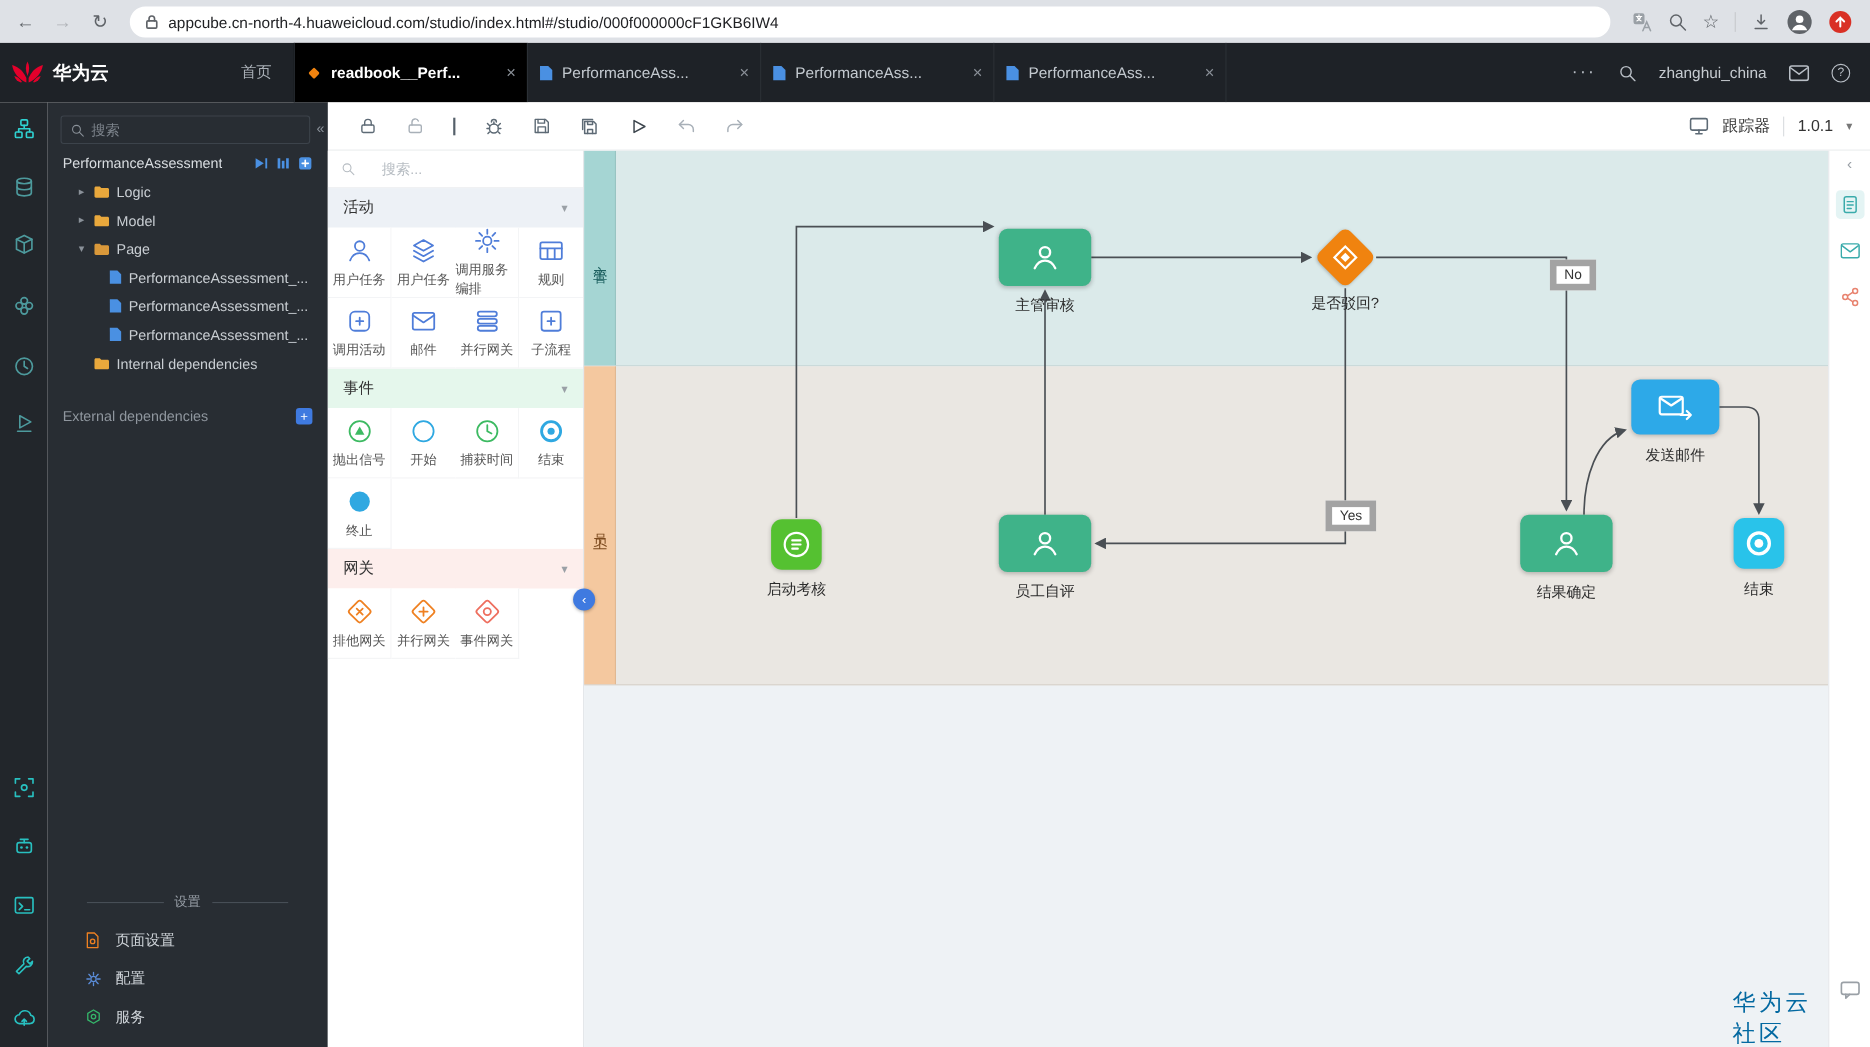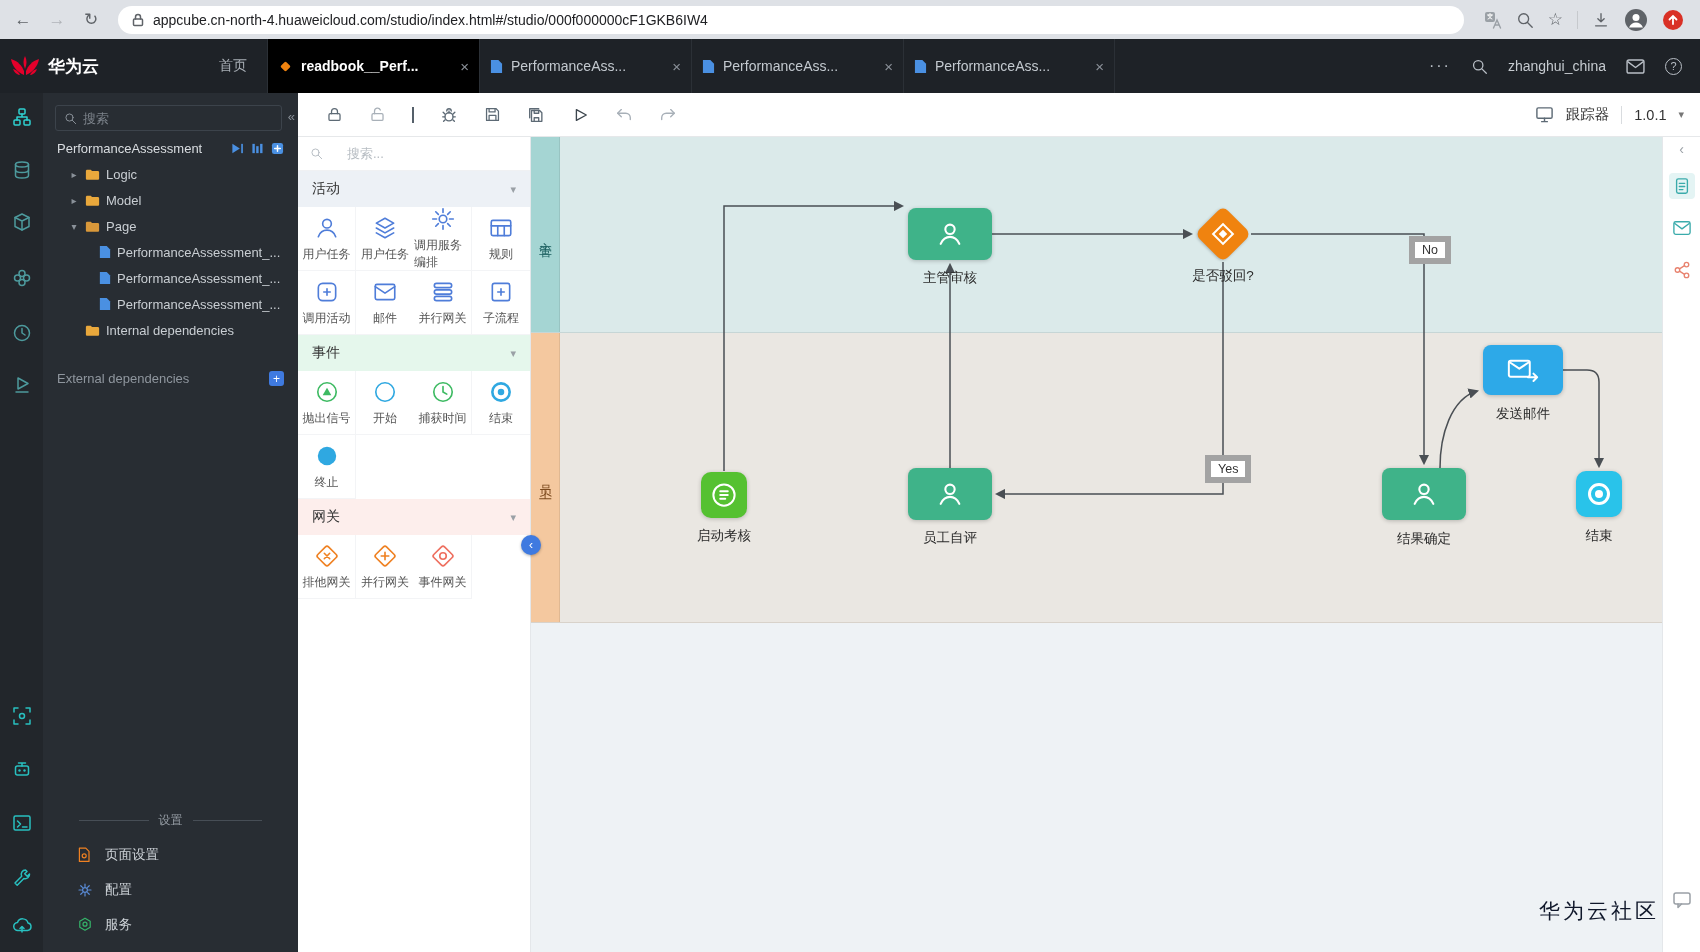--- a/index.html
+++ b/index.html
@@ -97,21 +97,21 @@
 .startn{width:46px;height:46px;border-radius:10px;background:#55c131}
 .mailn{width:80px;height:50px;border-radius:8px;background:#2da9e8}
 .endn{width:46px;height:46px;border-radius:10px;background:#29c3ea}
 .endring{width:22px;height:22px;border:3px solid #fff;border-radius:50%;display:flex;align-items:center;justify-content:center}
 .enddot{width:8px;height:8px;background:#fff;border-radius:50%}
 .gw{position:absolute;width:40px;height:40px;background:#f0830f;border-radius:7px;transform:rotate(45deg);display:flex;align-items:center;justify-content:center;box-shadow:0 1px 3px rgba(0,0,0,.25);z-index:2;cursor:move}
 .gwi{width:16px;height:16px;border:2.5px solid #fff;display:flex;align-items:center;justify-content:center}
 .gwi::after{content:"";width:6px;height:6px;background:#fff}
 .nlabel{position:absolute;width:110px;text-align:center;font-size:13.5px;color:#2b2b2b;z-index:2}
 .elabel{position:absolute;background:#fff;border:6px solid #a3a3a3;padding:1px 7px;font-size:12.5px;color:#333;z-index:3}
-.watermark{position:absolute;left:1008px;top:760px;font-size:21px;color:#0f172a;letter-spacing:3px;z-index:1}
+.watermark{position:absolute;left:1044px;top:760px;font-size:21px;color:#0369a1;letter-spacing:3px;z-index:1}
 
 .rrail{position:absolute;left:1662px;top:137px;width:38px;height:815px;background:#fff;border-left:1px solid #e4e7ea;display:flex;flex-direction:column;align-items:center;padding-top:4px;gap:16px}
 .rr{width:26px;height:26px;display:flex;align-items:center;justify-content:center;color:#3aabab;cursor:pointer;border-radius:4px}
 .rr.sel{background:#e4f4f4}
 .rr.coral{color:#e8836f}
 .rr-collapse{color:#9aa0a6;font-size:14px;cursor:pointer;height:16px}
 .rr-bottom{position:absolute;bottom:42px;color:#9aa0a6;cursor:pointer}
 </style>
 </head>
 <body>

